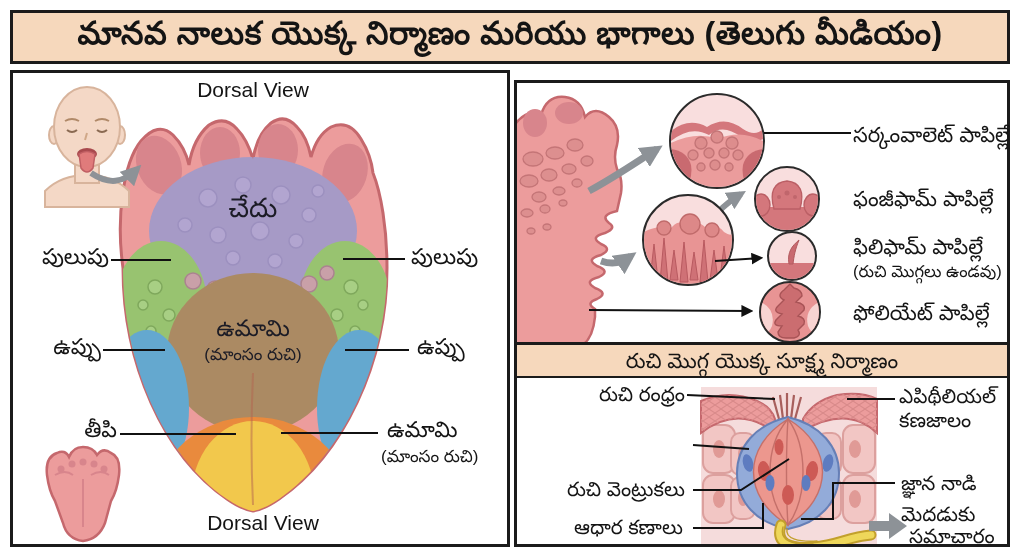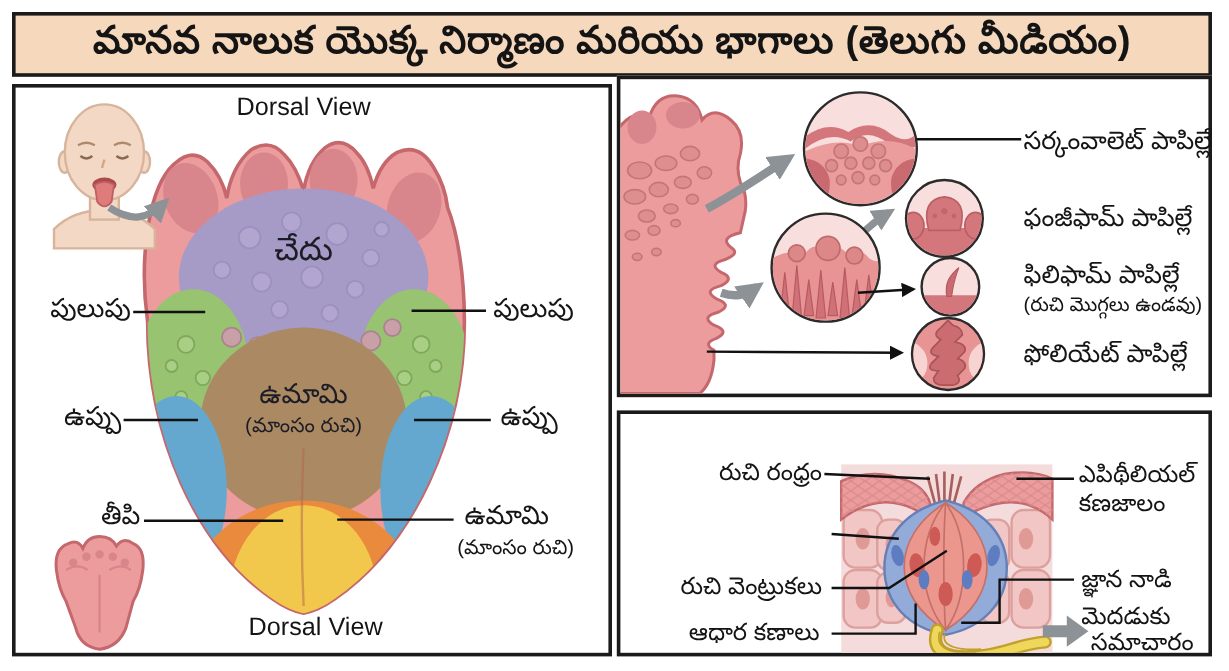--- a/index.html
+++ b/index.html
@@ -140,21 +140,21 @@
     <div class="lbl" style="left:398px;top:172px;width:95px;font-size:22px;">పులుపు</div>
     <div class="lbl r" style="left:8px;top:262px;width:80px;font-size:22px;">ఉప్పు</div>
     <div class="lbl" style="left:404px;top:262px;width:85px;font-size:22px;">ఉప్పు</div>
     <div class="lbl r" style="left:8px;top:345px;width:96px;font-size:22px;">తీపి</div>
     <div class="lbl" style="left:374px;top:345px;width:118px;font-size:22px;">ఉమామి</div>
     <div class="lbl" style="left:368px;top:374px;width:126px;font-size:17px;">(మాంసం రుచి)</div>
 
     <div class="lbl eng c" style="left:160px;top:438px;width:180px;font-size:21px;">Dorsal View</div>
   </div>
 
-  <div class="panel" style="left:514px;top:63px;width:496px;height:268px;">
+  <div class="panel" style="left:514px;top:80px;width:496px;height:268px;">
     <svg width="490" height="262" viewBox="0 0 490 262">
       <defs>
         <clipPath id="c1">
             <circle cx="0" cy="0" r="46"></circle>
           </clipPath>
         <clipPath id="c2">
             <circle cx="0" cy="0" r="44"></circle>
           </clipPath>
         <clipPath id="c3">
             <circle cx="0" cy="0" r="31"></circle>
@@ -280,20 +280,23 @@
     </svg>
 
     <div class="lbl" style="left:336px;top:40px;font-size:21px;">సర్కంవాలెట్ పాపిల్లే</div>
     <div class="lbl" style="left:336px;top:104px;font-size:21px;">ఫంజీఫామ్ పాపిల్లే</div>
     <div class="lbl" style="left:336px;top:152px;font-size:21px;">ఫిలిఫామ్ పాపిల్లే</div>
     <div class="lbl" style="left:336px;top:179px;font-size:16.5px;">(రుచి మొగ్గలు ఉండవు)</div>
     <div class="lbl" style="left:336px;top:218px;font-size:21px;">ఫోలియేట్ పాపిల్లే</div>
   </div>
 
   <div class="panel" style="left:514px;top:342px;width:496px;height:205px;">
+    <div style="position:absolute;left:0;top:0;width:100%;height:33px;background:#f6d8bc;border-bottom:2.5px solid #1b1b1b;box-sizing:border-box;display:flex;align-items:center;justify-content:center;">
+      <span class="lbl" style="position:static;font-size:21px;">రుచి మొగ్గ యొక్క సూక్ష్మ నిర్మాణం</span>
+    </div>
 
     <svg width="490" height="199" viewBox="0 0 490 199" style="top:0;">
       <defs>
         <pattern id="xh" width="12" height="8" patternUnits="userSpaceOnUse">
           <path d="M0 8 L12 0 M0 0 L12 8" stroke="#d98a8a" stroke-width="1.1" fill="none"></path>
         </pattern>
       </defs>
 
       <rect x="184" y="42" width="176" height="158" fill="#f5dcdc"></rect>
 

